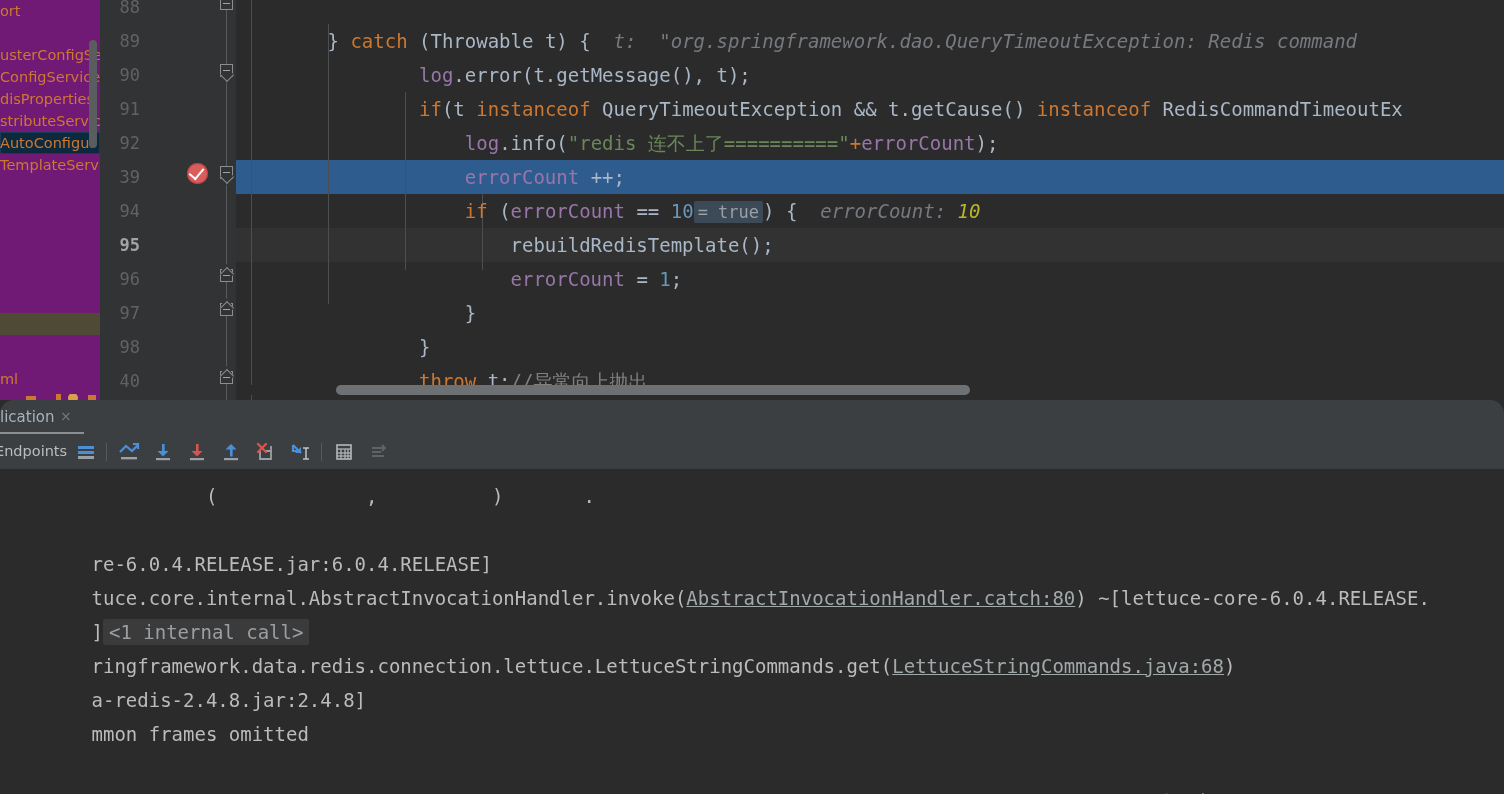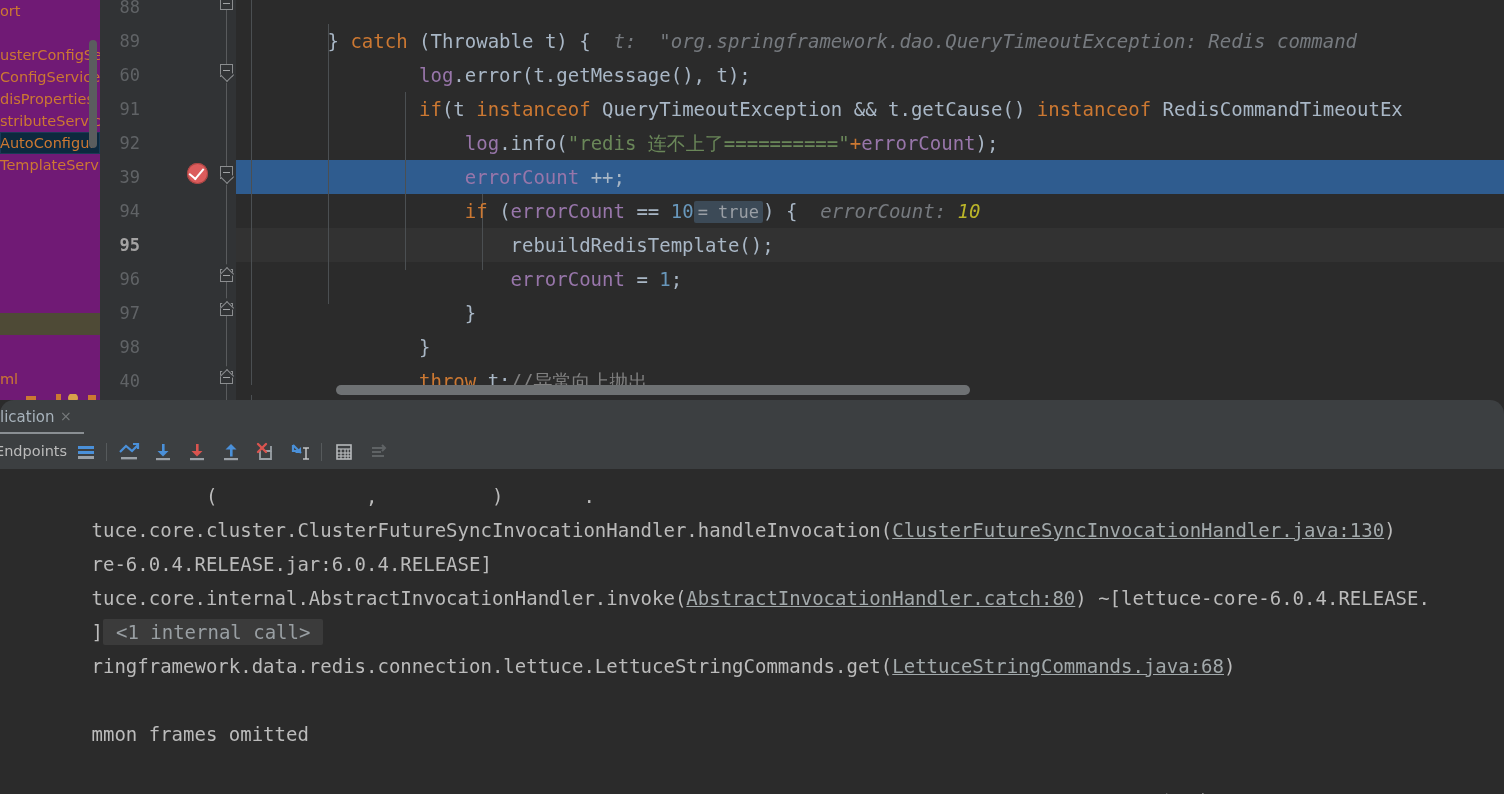--- a/index.html
+++ b/index.html
@@ -355,21 +355,21 @@
     line-height: 34px;
     white-space: pre;
     font-family: "DejaVu Sans Mono", monospace;
     font-size: 19px;
     color: #bbbbbb;
   }
   .clink { color: #a2a9ab; text-decoration: underline; }
   .cfold {
     background: #3b3b3b;
     color: #999fa3;
-    padding: 2px 13px;
+    padding: 2px 6px;
     border-radius: 2px;
   }
   .c-info { color: #bbb529; }
   .c-pid  { color: #c77dbb; }
   .c-logger { color: #299999; }
 </style>
 </head>
 <body>
 
 <div id="root">
@@ -396,21 +396,21 @@
   </div>
 
   <div class="editor">
 
     <div class="row-bg exec" style="left:136px; top:160px;"></div>
     <div class="row-bg caret" style="left:136px; top:228px;"></div>
 
     <div class="gutter">
       <div class="lnum" style="top:-10px">88</div>
       <div class="lnum" style="top:24px">89</div>
-      <div class="lnum" style="top:58px">60</div>
+      <div class="lnum" style="top:58px">90</div>
       <div class="lnum" style="top:92px">91</div>
       <div class="lnum" style="top:126px">92</div>
       <div class="lnum" style="top:160px">39</div>
       <div class="lnum" style="top:194px">94</div>
       <div class="lnum current" style="top:228px">95</div>
       <div class="lnum" style="top:262px">96</div>
       <div class="lnum" style="top:296px">97</div>
       <div class="lnum" style="top:330px">98</div>
       <div class="lnum" style="top:364px">40</div>
 
@@ -614,40 +614,40 @@
         </svg>
       </div>
     </div>
 
     <div class="console">
 
       <div class="cline" style="top:-24px; color:#bbbbbb;">
         <span>          (             ,          )       .</span>
       </div>
 
-      <div class="cline" style="top:10px">
-        <span>tuce.core.cluster.ClusterFutureSyncInvocationHandler.handleInvocation(</span><span class="clink">ClusterFutureSyncInvocationHandler.java:130</span><span>)</span>
-      </div>
 
       <div class="cline" style="top:44px">
         <span>re-6.0.4.RELEASE.jar:6.0.4.RELEASE]</span>
       </div>
 
       <div class="cline" style="top:78px">
         <span>tuce.core.internal.AbstractInvocationHandler.invoke(</span><span class="clink">AbstractInvocationHandler.catch:80</span><span>) ~[lettuce-core-6.0.4.RELEASE.</span>
       </div>
 
       <div class="cline" style="top:112px">
         <span>]</span><span class="cfold">&lt;1 internal call&gt;</span>
       </div>
 
       <div class="cline" style="top:146px">
         <span>ringframework.data.redis.connection.lettuce.LettuceStringCommands.get(</span><span class="clink">LettuceStringCommands.java:68</span><span>)</span>
       </div>
 
+      <div class="cline" style="top:180px">
+        <span>a-redis-2.4.8.jar:2.4.8]</span>
+      </div>
 
       <div class="cline" style="top:214px">
         <span>mmon frames omitted</span>
       </div>
 
       <div class="cline" style="top:282px">
         <span>52:10.027  </span><span class="c-info">INFO</span><span> </span><span class="c-pid">18268</span><span> --- [nio-8080-exec-6] </span><span class="c-logger">c.m.m.redis.api.aspect.RedisApiAspect</span><span>    : redis 连不上了==========9</span>
       </div>
     </div>
   </div>

